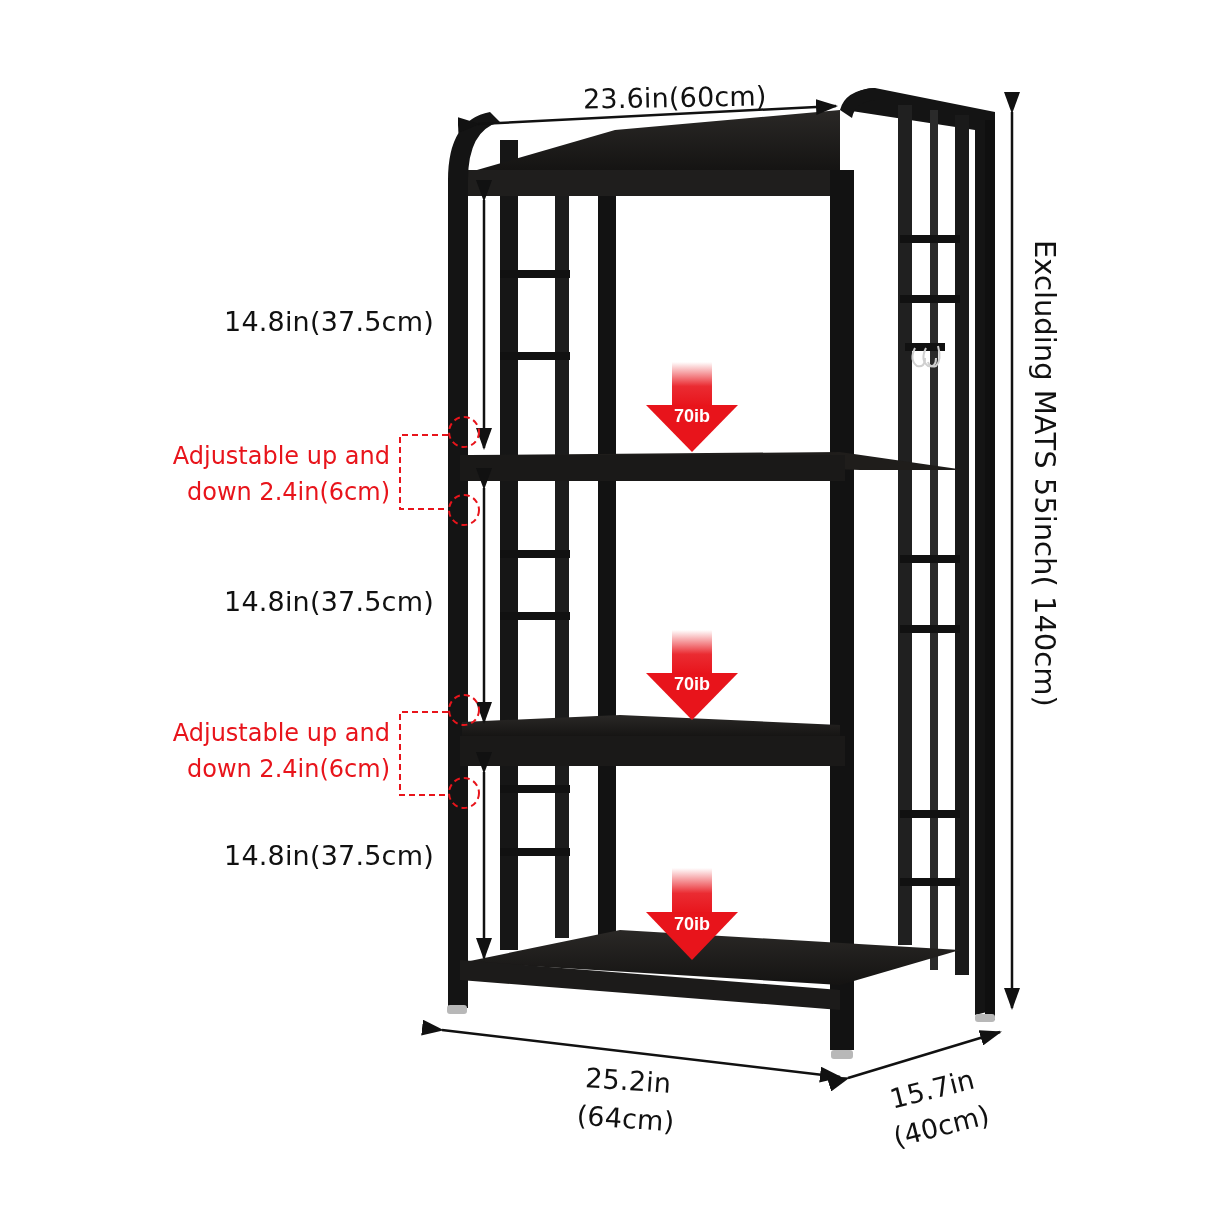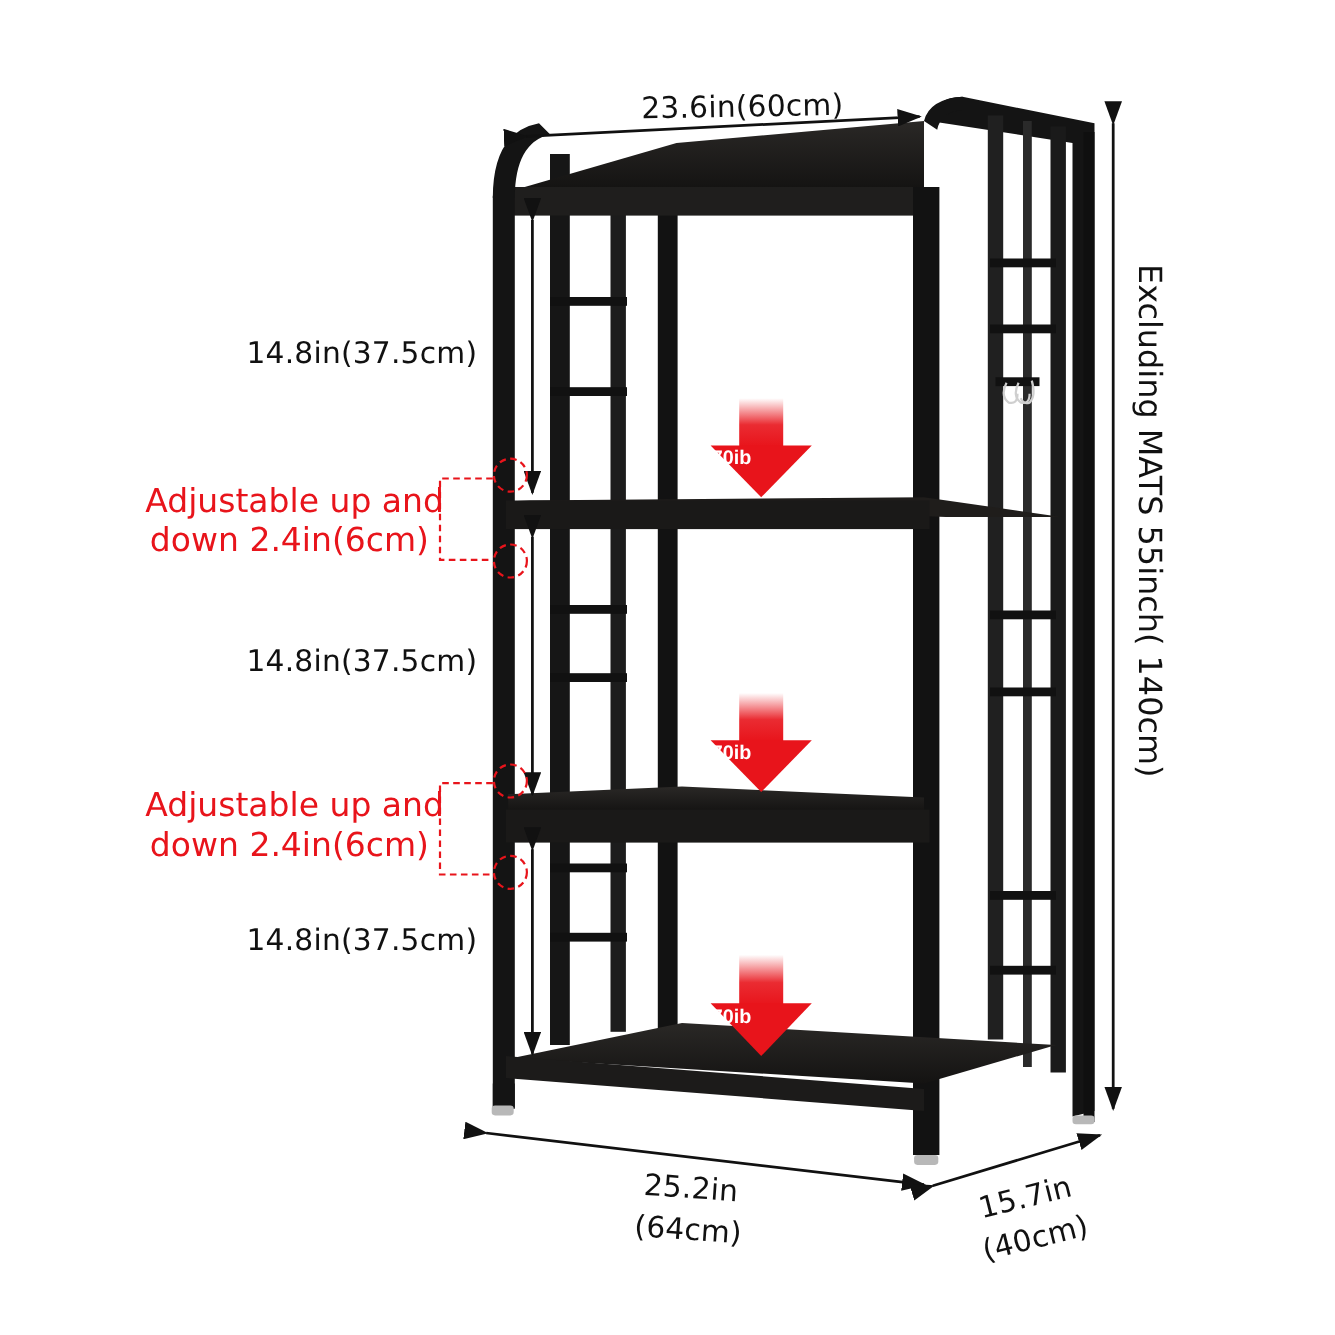--- a/index.html
+++ b/index.html
@@ -1,22 +1,22 @@
 <!DOCTYPE html>
 <html><head>
 <meta charset="utf-8">
 <style>
   html, body { margin: 0; padding: 0; background: #ffffff; }
   body { width: 1214px; height: 1214px; overflow: hidden; position: relative; font-family: "DejaVu Sans", sans-serif; }
   #canvas { position: absolute; left: 0; top: 0; width: 1214px; height: 1214px; }
   .lbl { position: absolute; color: #111111; white-space: nowrap; font-family: "DejaVu Sans", sans-serif; }
   .dim { font-size: 27px; letter-spacing: 0.2px; }
-  .red { color: #e8141b; font-size: 30px; line-height: 36px; text-align: right; }
+  .red { color: #e8141b; font-size: 24px; line-height: 36px; text-align: right; }
   .vert { transform-origin: 0 0; transform: rotate(90deg); font-size: 29px; }
-  .badge { position: absolute; color: #ffffff; font-size: 18px; font-family: "Liberation Sans", sans-serif; font-weight: bold; text-align: left; width: 90px; }
+  .badge { position: absolute; color: #ffffff; font-size: 18px; font-family: "Liberation Sans", sans-serif; font-weight: bold; text-align: center; width: 90px; }
 </style>
 </head>
 <body>
 
 <svg id="canvas" viewBox="0 0 1214 1214" xmlns="http://www.w3.org/2000/svg">
   <defs>
     <linearGradient id="redfade" x1="0" y1="0" x2="0" y2="1">
       <stop offset="0" stop-color="#e8141b" stop-opacity="0"></stop>
       <stop offset="0.55" stop-color="#e8141b" stop-opacity="0.9"></stop>
       <stop offset="1" stop-color="#e8141b"></stop>

